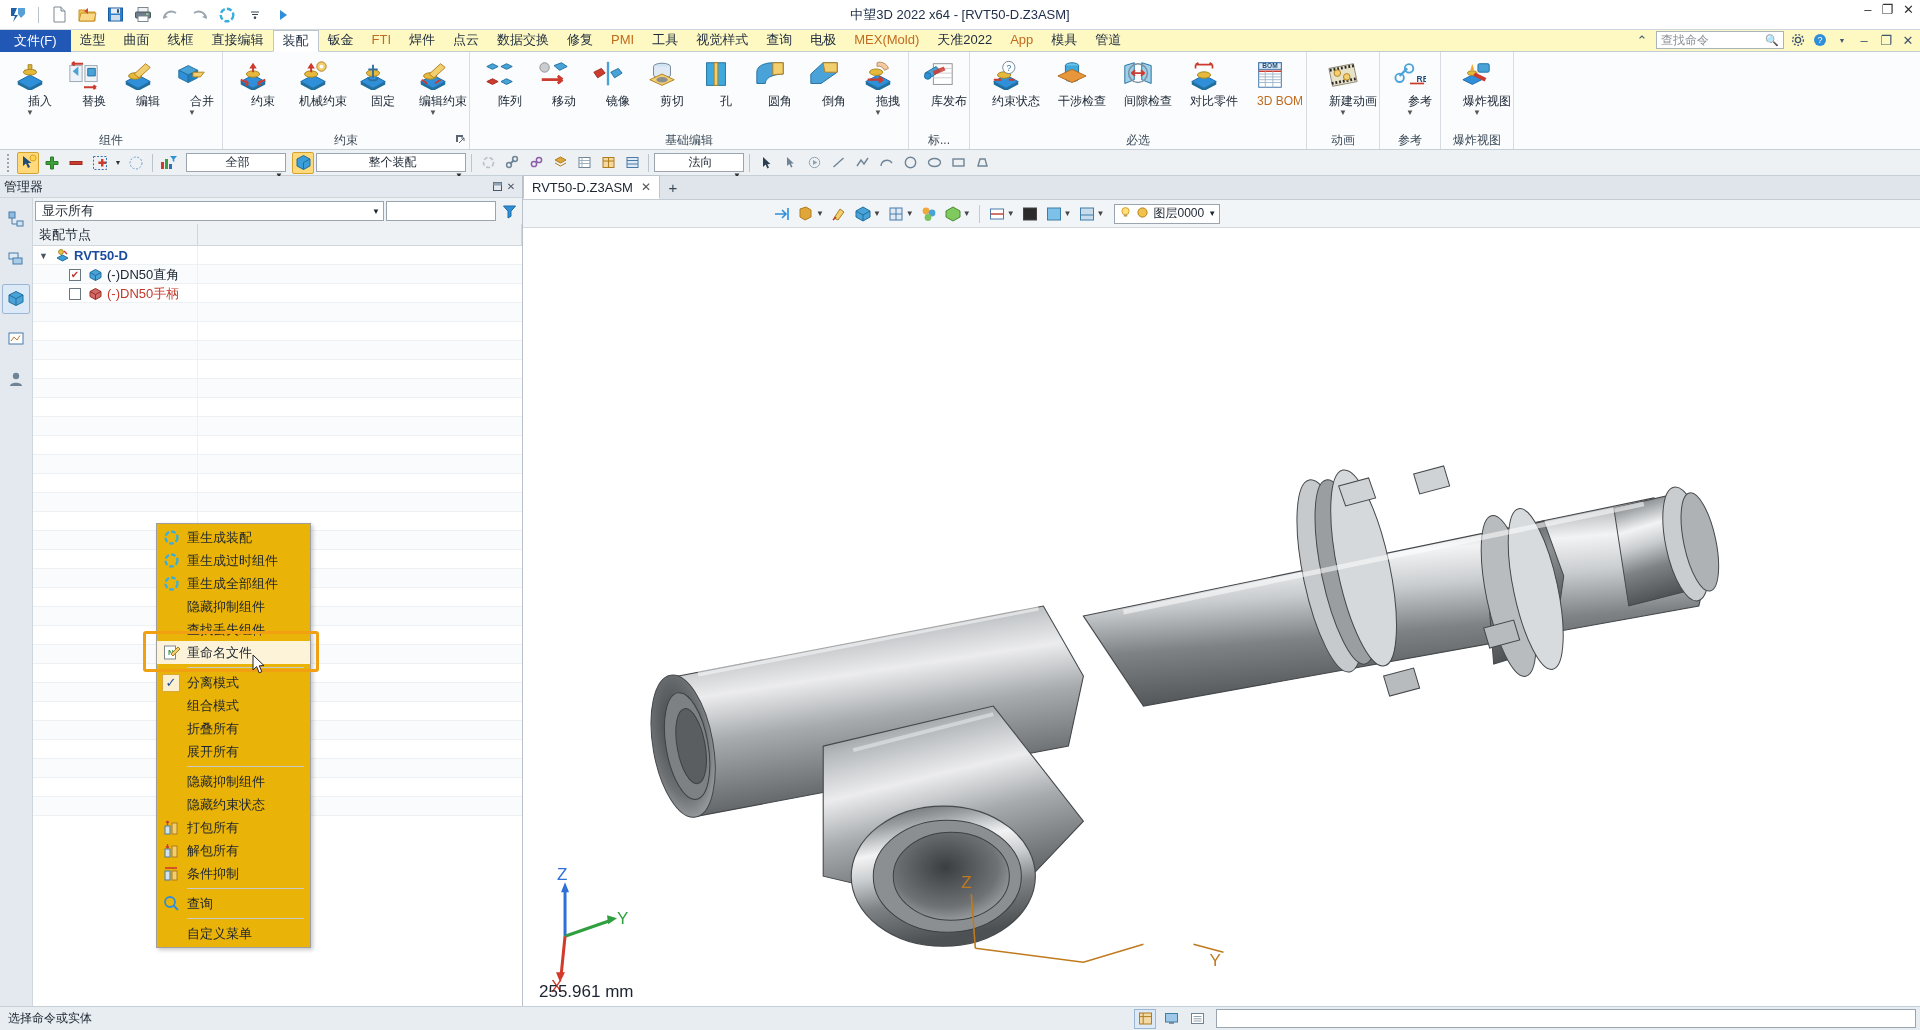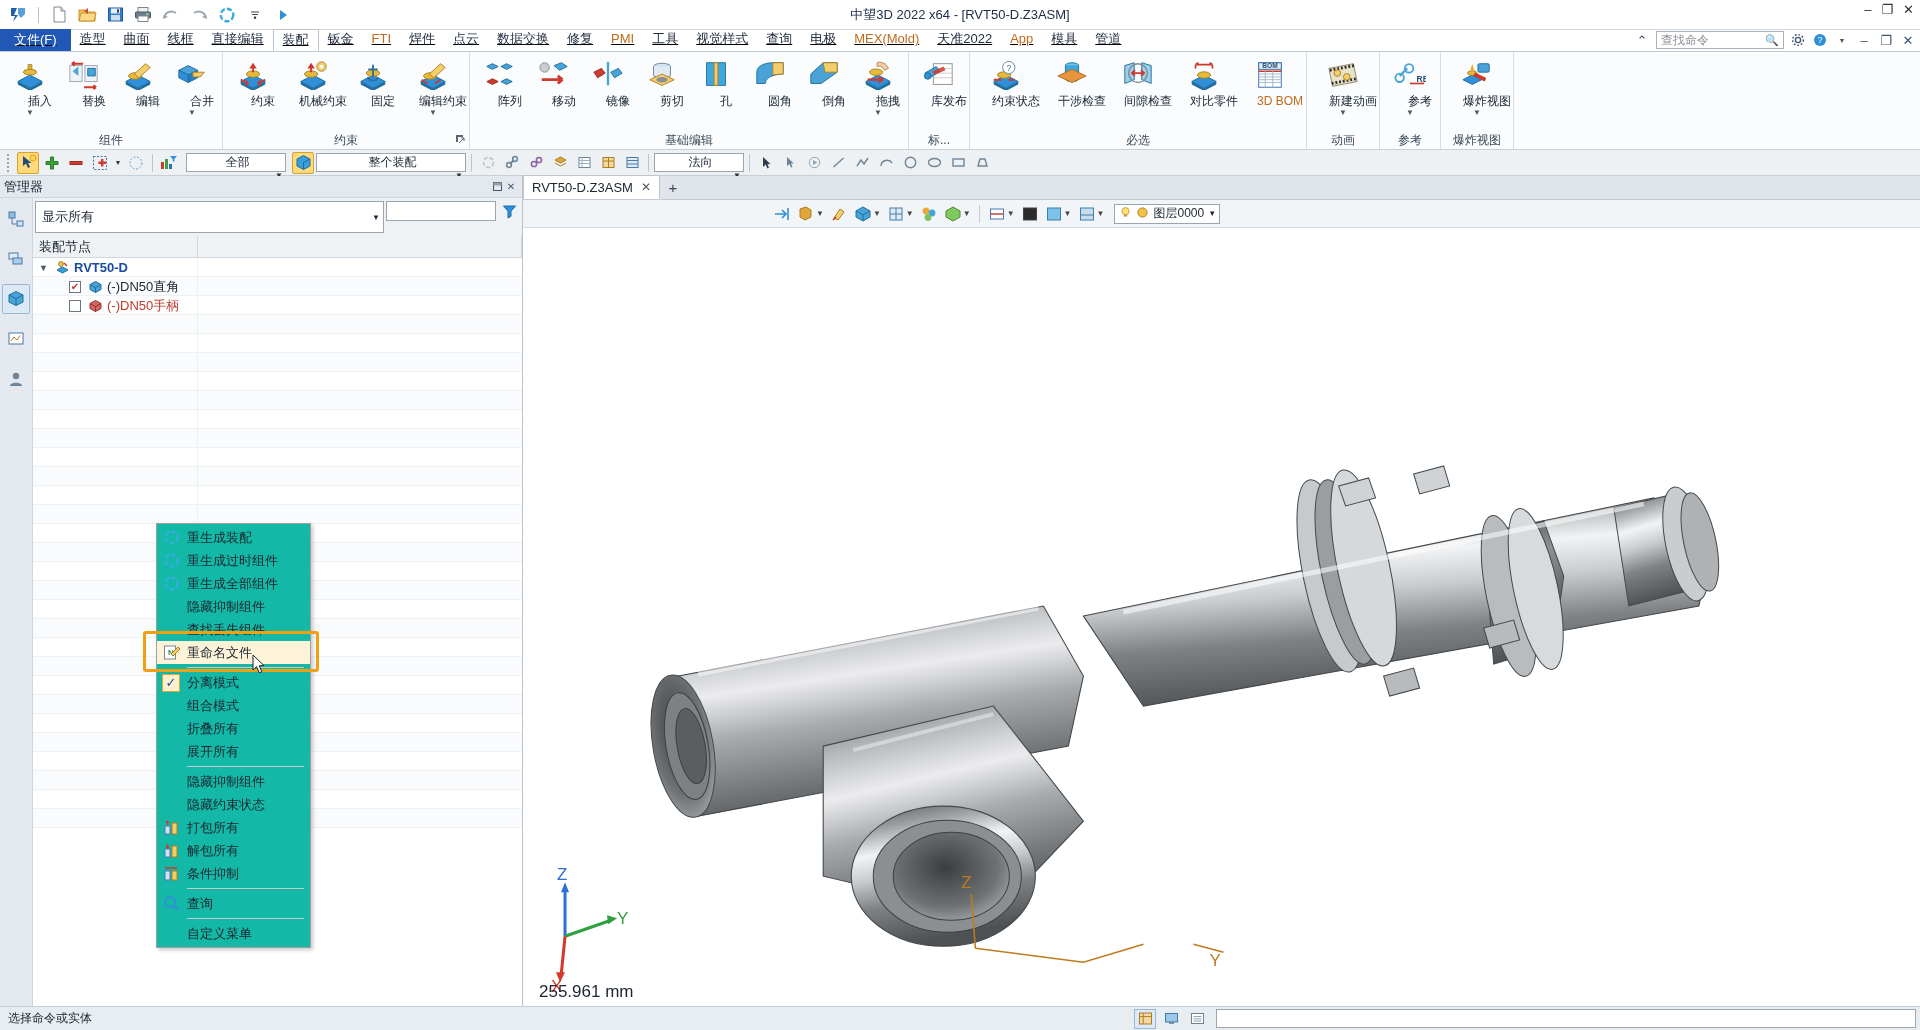--- a/index.html
+++ b/index.html
@@ -24,22 +24,22 @@
   .qat .sep { width:1px; height:16px; background:#b9c2ca; margin:0 4px; }
   .title-text {
     position:absolute; left:0; right:0; text-align:center;
     font-size:13px; color:#20304a; pointer-events:none;
   }
   .winbtns { position:absolute; right:6px; top:3px; display:flex; gap:10px; align-items:center; }
   .winbtns span { font-size:13px; color:#333; cursor:pointer; line-height:1; }
 
   
   .tabstrip {
-    height:22px; background:#ffffff; display:flex; align-items:flex-end;
-    border-bottom:1px solid #c3ccd4; position:relative; flex:0 0 22px;text-decoration:underline;
+    height:22px; background:#fef9c3; display:flex; align-items:flex-start;
+    border-bottom:1px solid #c3ccd4; position:relative; flex:0 0 22px;
   }
   .tab {
     padding:2px 9px 3px 9px; font-size:13px; color:#1d2b3e; cursor:pointer;
     line-height:16px; height:22px; white-space:nowrap;
   }
   .tab.file { background:#2157b5; color:#fff; font-weight:normal; padding:3px 14px; }
   .tab.active { background:#ffffff; border:1px solid #bdc6ce; border-bottom:1px solid #fff; }
   .tab.orange { color:#c06b1e; }
   .tabstrip .right-zone { position:absolute; right:4px; top:1px; display:flex; align-items:center; gap:6px; }
   .search-box {
@@ -100,21 +100,21 @@
     font-size:13px; color:#1b2430; background:#e3e9ee; border-bottom:1px solid #cfd6dc;
   }
   .mgr-title .spacer { flex:1; }
   .mgr-title .tbtn { width:14px; height:14px; font-size:10px; color:#4a5662; display:flex; align-items:center; justify-content:center; cursor:pointer; }
   .mgr-main { flex:1; display:flex; min-height:0; }
   .mgr-rail { width:33px; background:#e3e9ee; border-right:1px solid #cfd6dc; padding-top:6px; display:flex; flex-direction:column; align-items:center; gap:10px; }
   .rail-btn { width:28px; height:30px; display:flex; align-items:center; justify-content:center; cursor:pointer; border-radius:2px; }
   .rail-btn.active { background:#dce9f7; border:1px solid #9cb7d6; }
   .mgr-body { flex:1; display:flex; flex-direction:column; background:#fff; min-width:0; }
   .filt-row { display:flex; padding:3px 2px; background:#eef2f5; gap:2px; }
-  .filt-combo { flex:1; height:32px; background:#fff; border:1px solid #9aa5af; display:flex; align-items:center; padding:0 3px 0 6px; font-size:13px; color:#1b2430; }
+  .filt-combo { flex:1; height:20px; background:#fff; border:1px solid #9aa5af; display:flex; align-items:center; padding:0 3px 0 6px; font-size:13px; color:#1b2430; }
   .filt-combo .ar { margin-left:auto; font-size:8px; }
   .filt-input { width:110px; height:20px; background:#fff; border:1px solid #9aa5af; }
   .filt-btn { width:22px; height:20px; display:flex; align-items:center; justify-content:center; cursor:pointer; }
   .tree-head { display:flex; height:22px; background:#eef2f5; border-bottom:1px solid #cfd6dc; }
   .tree-head .c1 { width:165px; padding:0 6px; font-size:13px; color:#1b2430; line-height:22px; border-right:1px solid #cfd6dc; }
   .tree-head .c2 { flex:1; border-right:1px solid #cfd6dc; }
   .tree-area { flex:1; position:relative; background:#fff; overflow:hidden; }
   .tree-rows { position:absolute; inset:0; }
   .zrow { height:19px; border-bottom:1px solid #eef1f4; display:flex; }
   .zrow .cc1 { width:165px; border-right:1px solid #eef1f4; }
@@ -123,21 +123,21 @@
   .tnode .exp { width:14px; font-size:9px; color:#4a5662; cursor:pointer; }
   .tnode .cb { width:12px; height:12px; border:1px solid #6b7780; background:#fff; margin-right:5px; display:flex; align-items:center; justify-content:center; font-size:10px; color:#c0392b; cursor:pointer; }
   .tnode .ic { width:18px; height:16px; display:flex; align-items:center; justify-content:center; margin-right:3px; }
   .tnode .tx { color:#1b2430; white-space:nowrap; }
   .tnode .tx.root { color:#1a4b9c; font-weight:bold; }
   .tnode .tx.red { color:#c0392b; }
 
   
   .ctxmenu {
     position:absolute; left:156px; top:347px; width:155px;
-    background:#14b8a6; border:1px solid #a0a0a0; box-shadow:2px 2px 4px rgba(0,0,0,.22);
+    background:#eab308; border:1px solid #a0a0a0; box-shadow:2px 2px 4px rgba(0,0,0,.22);
     padding:2px 0; z-index:40; font-size:13px;
   }
   .ctxmenu .ci {
     height:23px; display:flex; align-items:center; padding-left:0; cursor:pointer; color:#1b2430;
     position:relative;
   }
   .ctxmenu .ci .gut { width:28px; height:23px; display:flex; align-items:center; justify-content:center; }
   .ctxmenu .ci .txt { padding-left:2px; white-space:nowrap; }
   .ctxmenu .ci.checked .gut { }
   .ctxmenu .chkbox {

